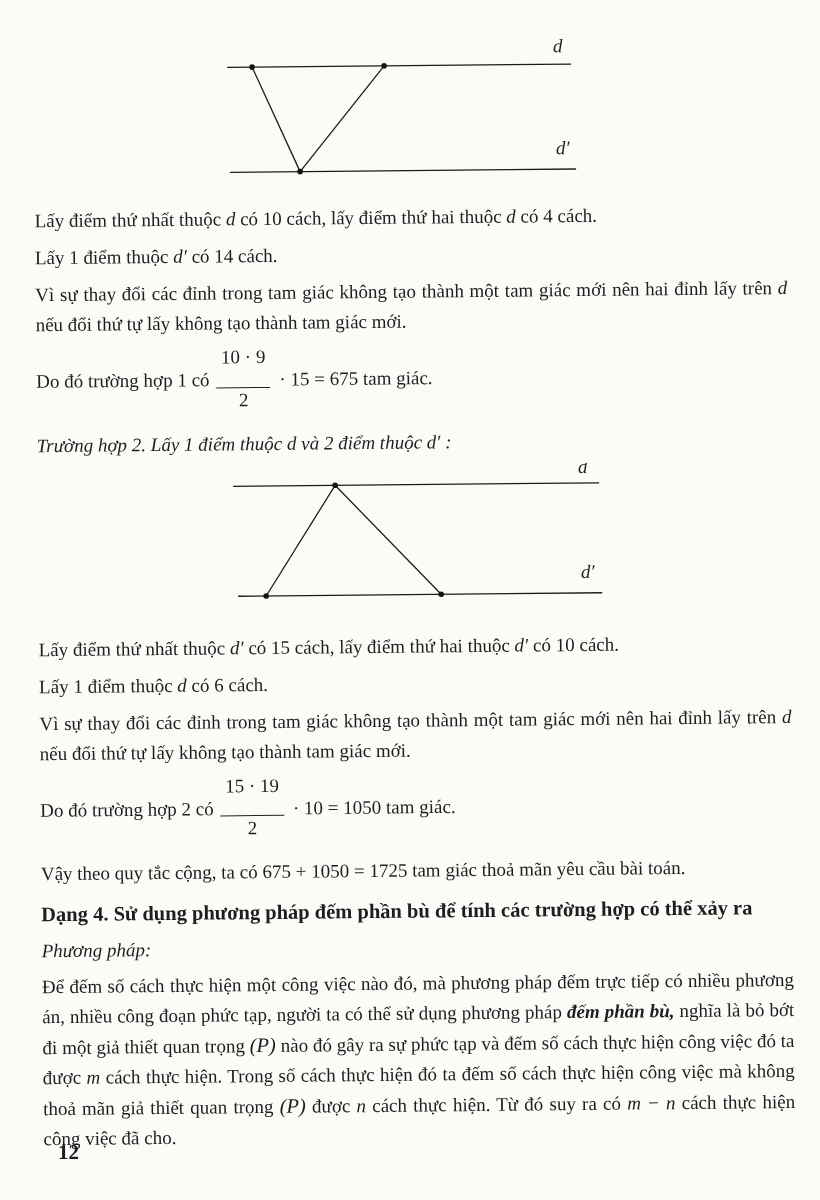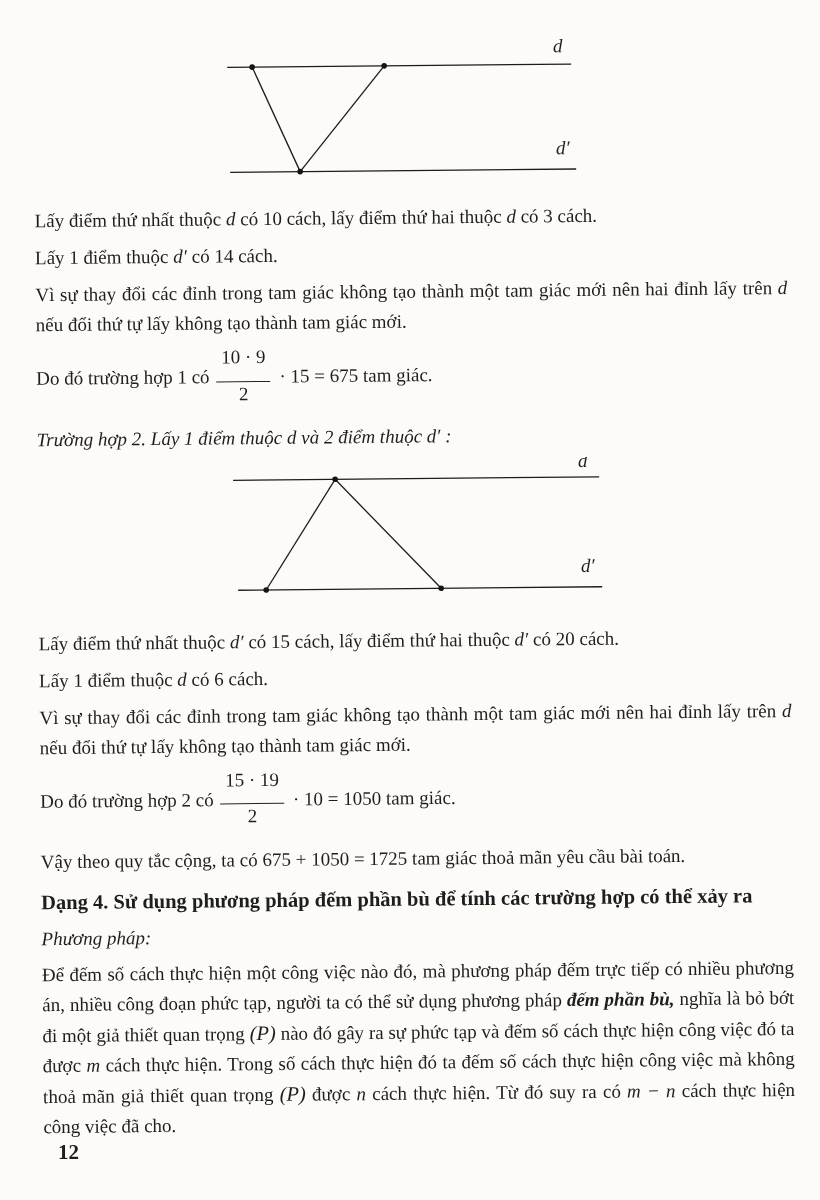--- a/index.html
+++ b/index.html
@@ -22,21 +22,21 @@
   .para { line-height: 30px; margin: 0 0 7px; text-align: justify; }
   .para.italic { font-style: italic; }
   .para-formula { margin: 8px 0 12px; line-height: 30px; text-align: left; }
   .frac {
     display: inline-block;
     vertical-align: middle;
     text-align: center;
     line-height: 1.2;
     margin: 0 4px 5px 2px;
   }
-  .frac .num { display: block; padding: 0 5px 12px; border-bottom: 1.5px solid #222; }
+  .frac .num { display: block; padding: 0 5px 18px; border-bottom: 1.5px solid #222; }
   .frac .den { display: block; padding-top: 1px; }
   .var  { font-style: italic; }
   .boldit { font-weight: 700; font-style: italic; }
   .varp { font-style: italic; font-size: 1.08em; }
   .heading {
     font-weight: 700;
     font-size: 20.5px;
     line-height: 31px;
     margin: 10px 0 6px;
     text-align: justify;
@@ -74,41 +74,41 @@
         <line class="ln" x1="10" y1="135" x2="356" y2="135"></line>
         <text class="lbl" x="336" y="120">d′</text>
         <line class="ln" x1="33" y1="30" x2="80" y2="135"></line>
         <line class="ln" x1="165" y1="30" x2="80" y2="135"></line>
         <circle class="dot" cx="33" cy="30" r="2.8"></circle>
         <circle class="dot" cx="165" cy="30" r="2.8"></circle>
         <circle class="dot" cx="80" cy="135" r="2.8"></circle>
       </svg>
     </figure>
 
-    <p class="para"><span>Lấy điểm thứ nhất thuộc </span><span class="var">d</span><span> có 10 cách, lấy điểm thứ hai thuộc </span><span class="var">d</span><span> có 3 cách.</span></p>
+    <p class="para"><span>Lấy điểm thứ nhất thuộc </span><span class="var">d</span><span> có 10 cách, lấy điểm thứ hai thuộc </span><span class="var">d</span><span> có 4 cách.</span></p>
     <p class="para"><span>Lấy 1 điểm thuộc </span><span class="var">d′</span><span> có 14 cách.</span></p>
     <p class="para"><span>Vì sự thay đổi các đỉnh trong tam giác không tạo thành một tam giác mới nên hai đỉnh lấy trên </span><span class="var">d</span><span> nếu đổi thứ tự lấy không tạo thành tam giác mới.</span></p>
     <p class="para-formula"><span>Do đó trường hợp 1 có </span><span class="frac"><span class="num">10 · 9</span><span class="den">2</span></span><span> · 15 = 675 tam giác.</span></p>
     <p class="para italic"><span>Trường hợp 2. Lấy 1 điểm thuộc </span><span class="var">d</span><span> và 2 điểm thuộc </span><span class="var">d′</span><span> :</span></p>
 
     <figure class="fig fig2">
       <svg width="400" height="148" viewBox="0 0 400 148">
         <line class="ln" x1="6" y1="20" x2="372" y2="20"></line>
         <text class="lbl" x="351" y="10">d</text>
         <line class="ln" x1="10" y1="130" x2="374" y2="130"></line>
         <text class="lbl" x="353" y="115">d′</text>
         <line class="ln" x1="108" y1="20" x2="38" y2="130"></line>
         <line class="ln" x1="108" y1="20" x2="213" y2="130"></line>
         <circle class="dot" cx="108" cy="20" r="2.8"></circle>
         <circle class="dot" cx="38" cy="130" r="2.8"></circle>
         <circle class="dot" cx="213" cy="130" r="2.8"></circle>
       </svg>
     </figure>
 
-    <p class="para"><span>Lấy điểm thứ nhất thuộc </span><span class="var">d′</span><span> có 15 cách, lấy điểm thứ hai thuộc </span><span class="var">d′</span><span> có 20 cách.</span></p>
+    <p class="para"><span>Lấy điểm thứ nhất thuộc </span><span class="var">d′</span><span> có 15 cách, lấy điểm thứ hai thuộc </span><span class="var">d′</span><span> có 10 cách.</span></p>
     <p class="para"><span>Lấy 1 điểm thuộc </span><span class="var">d</span><span> có 6 cách.</span></p>
     <p class="para"><span>Vì sự thay đổi các đỉnh trong tam giác không tạo thành một tam giác mới nên hai đỉnh lấy trên </span><span class="var">d</span><span> nếu đổi thứ tự lấy không tạo thành tam giác mới.</span></p>
     <p class="para-formula"><span>Do đó trường hợp 2 có </span><span class="frac"><span class="num">15 · 19</span><span class="den">2</span></span><span> · 10 = 1050 tam giác.</span></p>
     <p class="para"><span>Vậy theo quy tắc cộng, ta có 675 + 1050 = 1725 tam giác thoả mãn yêu cầu bài toán.</span></p>
 
     <h2 class="heading"><span>Dạng 4. Sử dụng phương pháp đếm phần bù để tính các trường hợp có thể xảy ra</span></h2>
     <p class="method-label"><span>Phương pháp:</span></p>
     <p class="para"><span>Để đếm số cách thực hiện một công việc nào đó, mà phương pháp đếm trực tiếp có nhiều phương án, nhiều công đoạn phức tạp, người ta có thể sử dụng phương pháp </span><span class="boldit">đếm phần bù,</span><span> nghĩa là bỏ bớt đi một giả thiết quan trọng </span><span class="varp">(P)</span><span> nào đó gây ra sự phức tạp và đếm số cách thực hiện công việc đó ta được </span><span class="var">m</span><span> cách thực hiện. Trong số cách thực hiện đó ta đếm số cách thực hiện công việc mà không thoả mãn giả thiết quan trọng </span><span class="varp">(P)</span><span> được </span><span class="var">n</span><span> cách thực hiện. Từ đó suy ra có </span><span class="var">m − n</span><span> cách thực hiện công việc đã cho.</span></p>
 
   </div>

